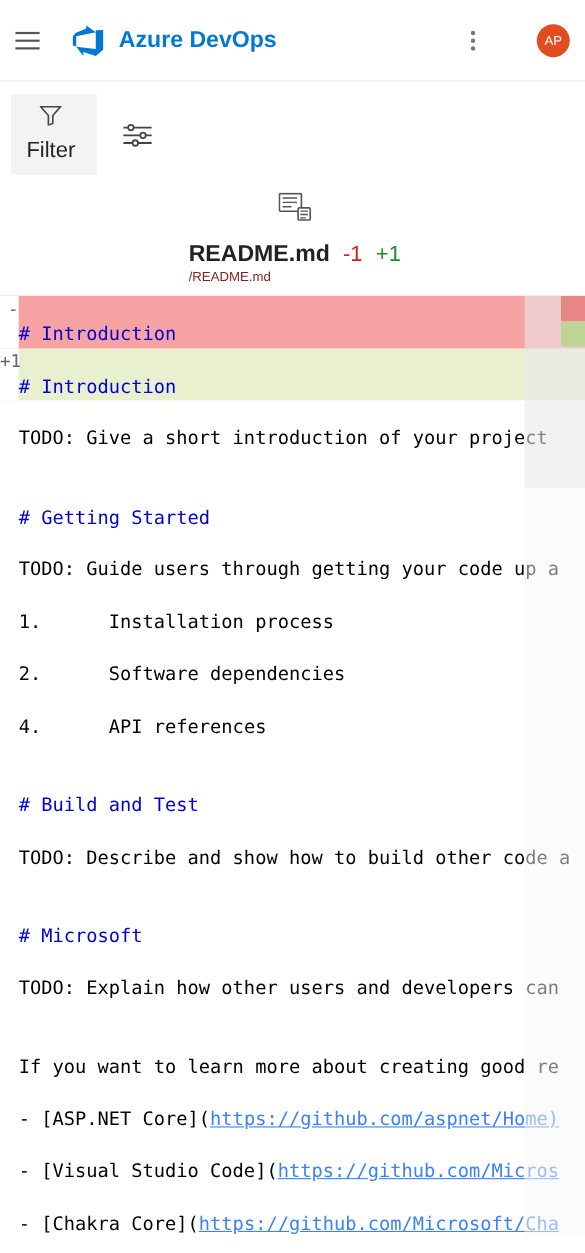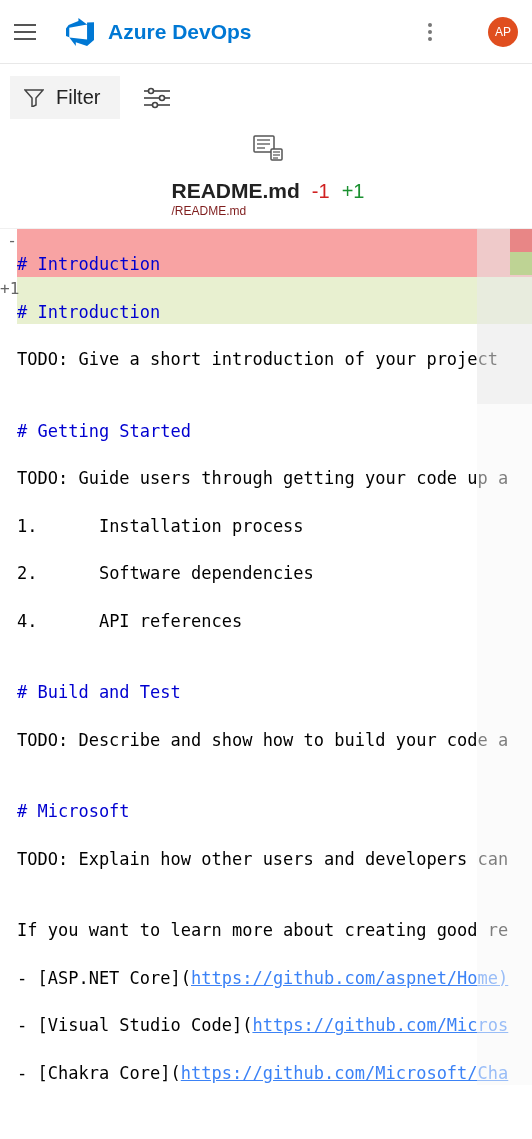--- a/index.html
+++ b/index.html
@@ -8,21 +8,21 @@
       box-sizing: border-box;
     }
     body {
       font-family: -apple-system, BlinkMacSystemFont, "Segoe UI", sans-serif;
       background: #fff;
       width: 532px;
       height: 1139px;
       overflow: hidden;
     }
     .header {
-      height: 64px;
+      height: 74px;
       display: flex;
       align-items: center;
       padding: 0 14px;
       border-bottom: 1px solid #e8e8e8;
       gap: 30px;
     }
     .hamburger {
       display: flex;
       flex-direction: column;
       gap: 5px;
@@ -85,20 +85,21 @@
       border: none;
       padding: 10px 20px 10px 14px;
       display: flex;
       align-items: center;
       gap: 12px;
       font-size: 20px;
       color: #222;
       font-weight: 500;
       cursor: pointer;
       font-family: inherit;
+      flex-direction: column;
     }
     .settings-btn {
       display: flex;
       align-items: center;
       justify-content: center;
       cursor: pointer;
       padding: 6px;
     }
     .file-row {
       display: flex;
@@ -287,21 +288,21 @@
       <div class="diff-line line-added"><div class="diff-gutter">+1</div><div class="diff-content"><span class="md-heading"># Introduction</span></div></div>
       <div class="diff-line "><div class="diff-gutter"></div><div class="diff-content">TODO: Give a short introduction of your project</div></div>
       <div class="diff-line "><div class="diff-gutter"></div><div class="diff-content"></div></div>
       <div class="diff-line "><div class="diff-gutter"></div><div class="diff-content"><span class="md-heading"># Getting Started</span></div></div>
       <div class="diff-line "><div class="diff-gutter"></div><div class="diff-content">TODO: Guide users through getting your code up a</div></div>
       <div class="diff-line "><div class="diff-gutter"></div><div class="diff-content">1.	Installation process</div></div>
       <div class="diff-line "><div class="diff-gutter"></div><div class="diff-content">2.	Software dependencies</div></div>
       <div class="diff-line "><div class="diff-gutter"></div><div class="diff-content">4.	API references</div></div>
       <div class="diff-line "><div class="diff-gutter"></div><div class="diff-content"></div></div>
       <div class="diff-line "><div class="diff-gutter"></div><div class="diff-content"><span class="md-heading"># Build and Test</span></div></div>
-      <div class="diff-line "><div class="diff-gutter"></div><div class="diff-content">TODO: Describe and show how to build your code a</div></div>
+      <div class="diff-line "><div class="diff-gutter"></div><div class="diff-content">TODO: Describe and show how to build other code a</div></div>
       <div class="diff-line "><div class="diff-gutter"></div><div class="diff-content"></div></div>
       <div class="diff-line "><div class="diff-gutter"></div><div class="diff-content"><span class="md-heading"># Microsoft</span></div></div>
       <div class="diff-line "><div class="diff-gutter"></div><div class="diff-content">TODO: Explain how other users and developers can</div></div>
       <div class="diff-line "><div class="diff-gutter"></div><div class="diff-content"></div></div>
       <div class="diff-line "><div class="diff-gutter"></div><div class="diff-content">If you want to learn more about creating good re</div></div>
       <div class="diff-line "><div class="diff-gutter"></div><div class="diff-content">- [ASP.NET Core](<span class="md-link-url">https://github.com/aspnet/Home)</span></div></div>
       <div class="diff-line "><div class="diff-gutter"></div><div class="diff-content">- [Visual Studio Code](<span class="md-link-url">https://github.com/Micros</span></div></div>
       <div class="diff-line "><div class="diff-gutter"></div><div class="diff-content">- [Chakra Core](<span class="md-link-url">https://github.com/Microsoft/Cha</span></div></div>
     </div>
   <div class="minimap">

